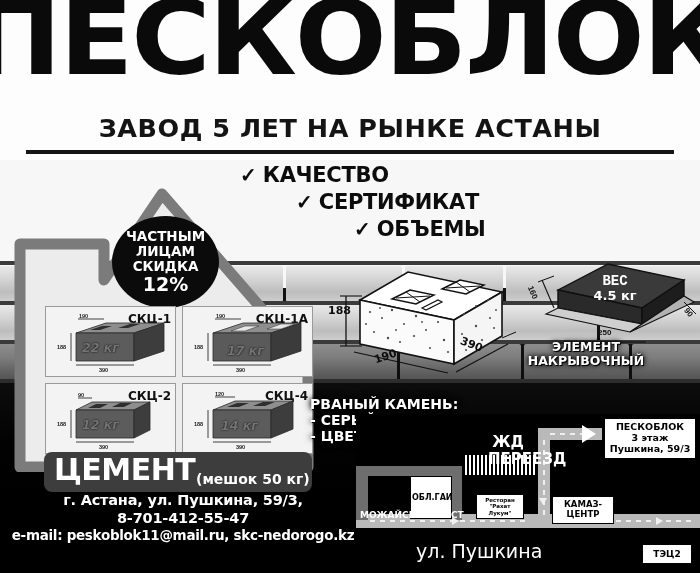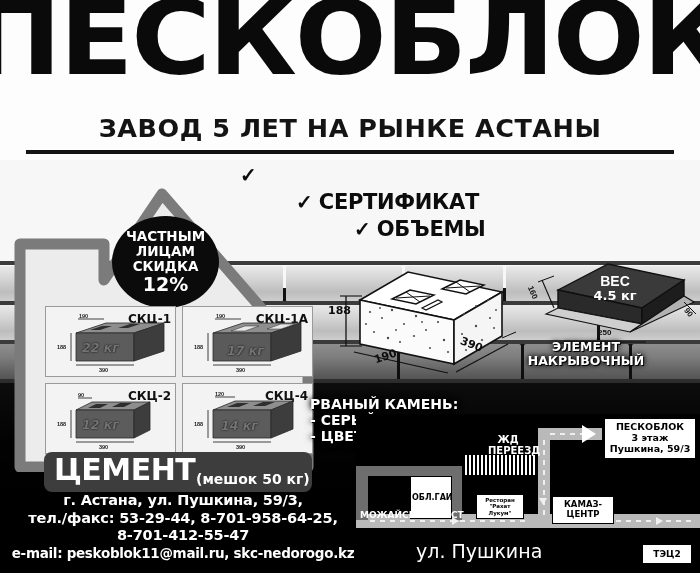--- a/index.html
+++ b/index.html
@@ -146,21 +146,21 @@
   .dimlabel {
     position: absolute;
     font-size: 11px; font-weight: bold; color: #0d0d0d;
     font-family: "DejaVu Sans", sans-serif;
   }
   .dimlabel.rot-a { transform: rotate(-19deg); }
   .dimlabel.rot-b { transform: rotate(21deg); }
 
   
   .capblock { position: absolute; left: 524px; top: 252px; width: 176px; height: 125px; }
-  .cap-vec { font-size: 14px; font-weight: bold; color: #fff; font-family: Liberation Sans, sans-serif; }
+  .cap-vec { font-size: 14px; font-weight: bold; color: #fff; font-family: Liberation Mono, monospace; }
   .cap-kg  { font-size: 13px; font-weight: bold; color: #fff; font-family: "DejaVu Sans", sans-serif; }
   .cap-dim {
     position: absolute; font-size: 8px; font-weight: bold; color: #111;
     font-family: "Liberation Sans", sans-serif;
   }
   .cap-caption {
     position: absolute; left: 586px; top: 340px;
     width: 120px; text-align: center;
     font-size: 12.5px; font-weight: bold; color: #fff;
     line-height: 1.12;
@@ -333,20 +333,21 @@
   <div class="discount-circle">
     <div class="dl">ЧАСТНЫМ</div>
     <div class="dl">ЛИЦАМ</div>
     <div class="dl">СКИДКА</div>
     <div class="dpct">12%</div>
   </div>
 
   <div class="checks">
     <div class="check-row i1">
       <span class="tick">✓</span>
+      <span class="ctext">КАЧЕСТВО</span>
     </div>
     <div class="check-row i2">
       <span class="tick">✓</span>
       <span class="ctext">СЕРТИФИКАТ</span>
     </div>
     <div class="check-row i3">
       <span class="tick">✓</span>
       <span class="ctext">ОБЪЕМЫ</span>
     </div>
   </div>
@@ -521,21 +522,20 @@
     <div class="r-item">- СЕРЫЙ</div>
     <div class="r-item">- ЦВЕТНОЙ</div>
   </div>
 
   <div class="cement-pill"></div>
   <div class="cement-main">ЦЕМЕНТ</div>
   <div class="cement-sub">(мешок 50 кг)</div>
 
   <div class="contact">
     <div class="cline">г. Астана, ул. Пушкина, 59/3,</div>
-    <div class="cline">тел./факс: 53-29-44, 8-701-958-64-25,</div>
     <div class="cline">8-701-412-55-47</div>
     <div class="cmail">e-mail: peskoblok11@mail.ru,  skc-nedorogo.kz</div>
   </div>
 
   <div class="map">
 
     <div class="road" style="left:0; top:100px; width:344px; height:14px;"></div>
 
     <div class="road" style="left:182px; top:14px; width:12px; height:92px;"></div>
 
@@ -557,21 +557,21 @@
     <div class="arrow-h" style="left:300px; top:103px;"></div>
     <div class="arrow-v" style="left:183px; top:84px;"></div>
     <div class="bigarrow" style="left:226px; top:11px;"></div>
 
     <div class="maplabel" style="left:248px; top:4px; width:92px; padding:3px 2px; font-size:9.5px;">
       <div>ПЕСКОБЛОК</div>
       <div>3 этаж</div>
       <div>Пушкина, 59/3</div>
     </div>
 
-    <div class="maptext" style="left:132px; top:20px; font-size:10px; text-align:center; width:40px; line-height:1.12;">
+    <div class="maptext" style="left:132px; top:20px; font-size:15px; text-align:center; width:40px; line-height:1.12;">
       <div>ЖД</div>
       <div>ПЕРЕЕЗД</div>
     </div>
 
     <div class="maplabel" style="left:54px; top:62px; width:42px; padding:16px 1px; font-size:8px;">ОБЛ.ГАИ</div>
 
     <div class="maplabel" style="left:120px; top:80px; width:48px; padding:2px 1px; font-size:5.5px;">
       <div>Ресторан</div>
       <div>"Рахат Лукум"</div>
     </div>

